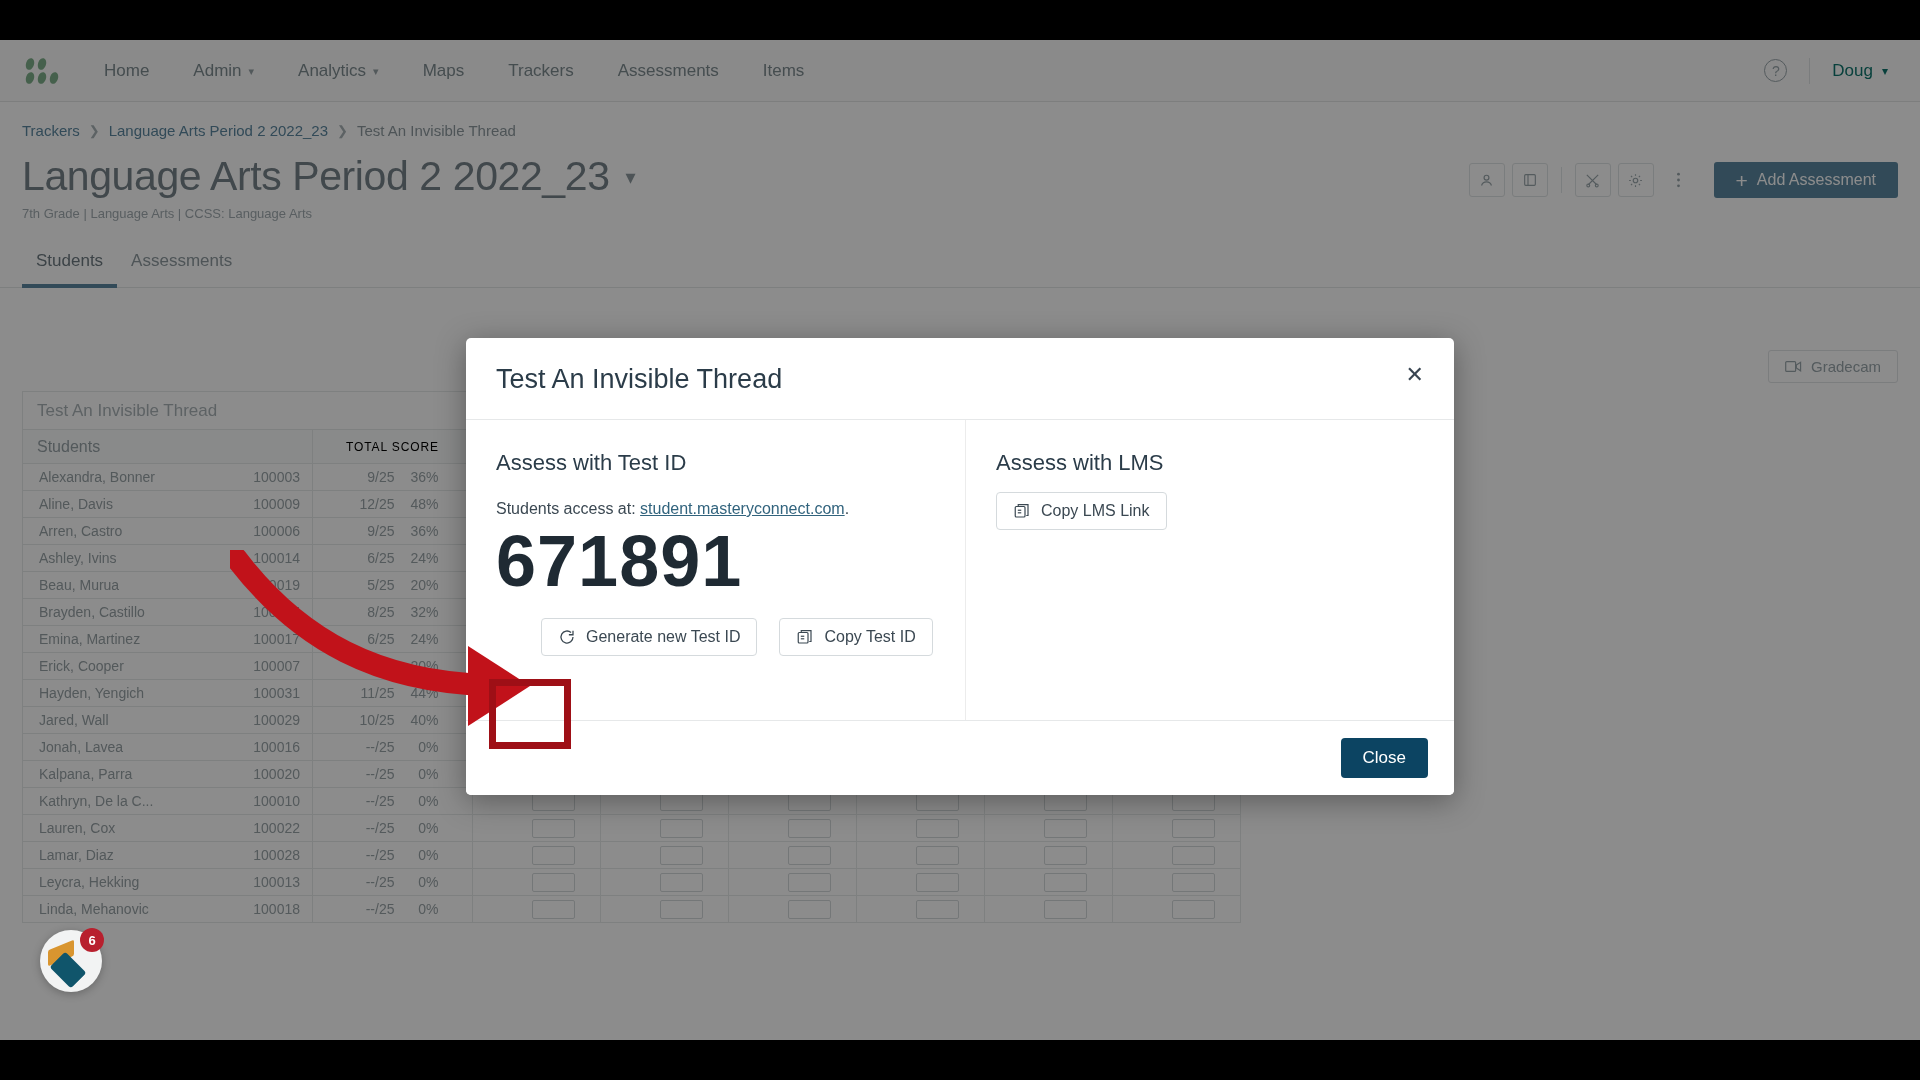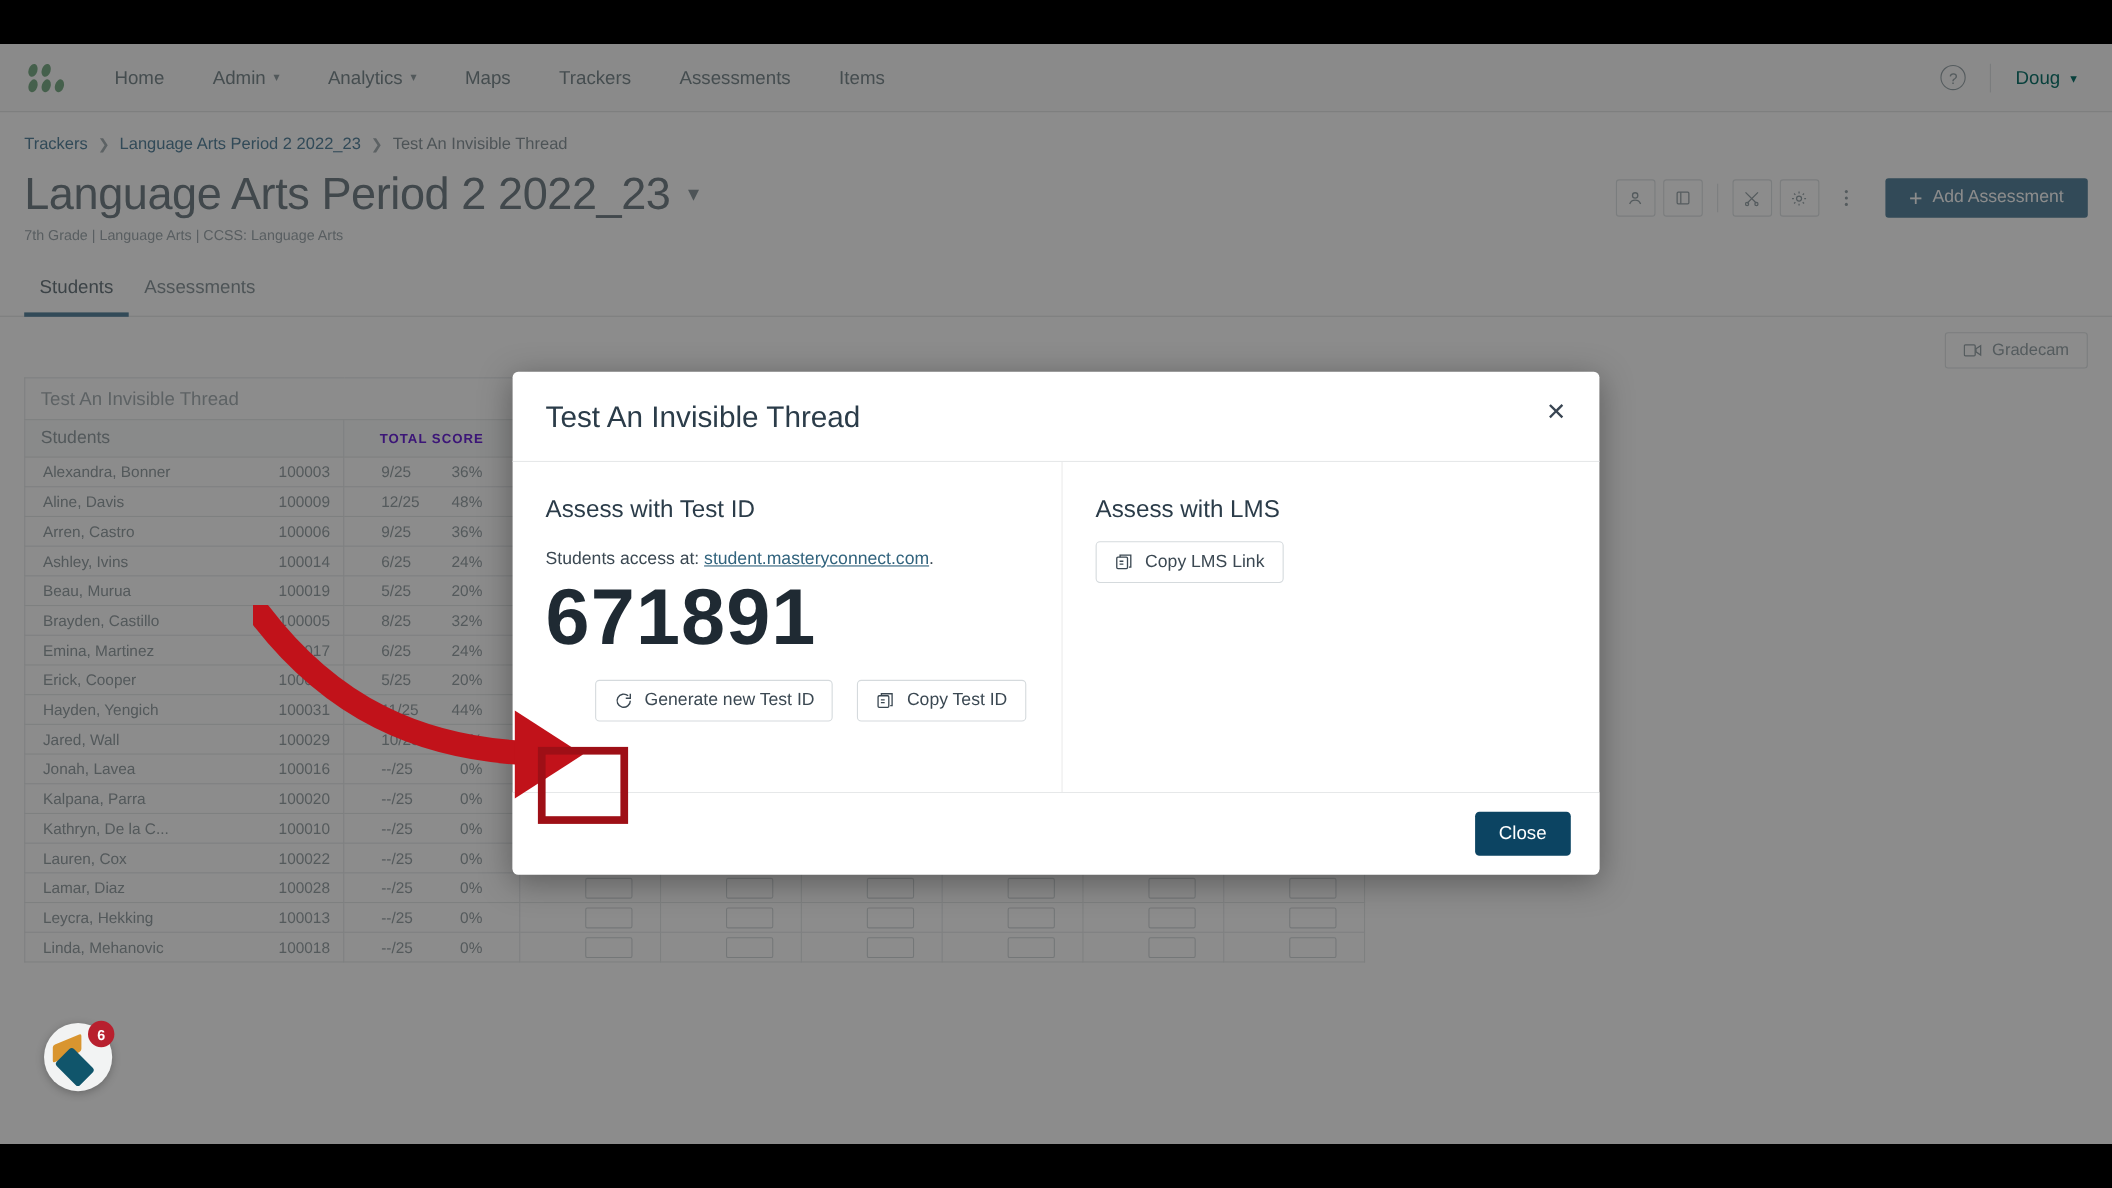--- a/index.html
+++ b/index.html
@@ -98,21 +98,21 @@
     font-size: 17px; color:#8e9a9f; padding: 0 14px 13px 14px; cursor:pointer;
     border-bottom: 4px solid transparent; margin-bottom:-1px;
   }
   .tab.active { color:#6e7b82; border-bottom-color:#5b87a0; }
 
   
   #gradecam-row { display:flex; justify-content:flex-end; padding: 14px 22px 0 0; }
   #gradecam {
     border:1px solid #e0e4e6; border-radius:3px; background:#fff;
     font-size:15px; color:#9aa6ab; padding: 7px 16px; display:flex; align-items:center; gap:9px;
-    cursor:pointer; font-family:inherit;
+    cursor:pointer; font-family:inherit;margin-top:48px;
   }
 
   
   #grid { padding: 8px 0 0 22px; }
   table.tracker { border-collapse: collapse; table-layout: fixed; font-size: 13px; }
   table.tracker td, table.tracker th { border: 1px solid #e6e9ea; padding:0; }
 
   .assess-title-cell {
     height: 38px; color:#aab3b7; font-size:17px; padding-left: 14px !important;
     background:#fff; text-align:left; font-weight:400;
@@ -121,31 +121,31 @@
     height:38px; font-size:12px; color:#b5bdc1; padding:0 10px !important;
     text-align:left; font-weight:400; background:#fff;
   }
   .assess-chip .arrow { color:#e79c3c; border:1px solid #e2c79a; padding: 0 3px; border-radius:2px; font-size:11px;}
   .rl-cell {
     background:#9aa4a8; color:#fff; font-size:13px; font-weight:700; letter-spacing:.4px;
     height:38px; padding:0 12px !important; text-align:left; vertical-align:bottom; padding-bottom:5px !important;
   }
   th.col-students { width:290px; height:34px; text-align:left; padding-left:14px !important;
                     color:#97a2a7; font-size:16px; font-weight:400; background:#fafbfb;}
-  th.col-total    { width:160px; height:34px; text-align:center; color:#6d28d9; font-size:12px;
-                    font-weight:700; letter-spacing:.9px; background:#fafbfb;}
+  th.col-total    { width:160px; height:34px; text-align:center; color:#000000; font-size:12px;
+                    font-weight:400; letter-spacing:.9px; background:#fafbfb;}
   th.col-stat     { width:128px; height:34px; text-align:center; color:#aeb6ba; font-size:11px;
                     font-weight:700; letter-spacing:.3px; background:#fafbfb;}
   th.col-blank    { width:128px; height:34px; background:#fafbfb; }
 
   td.name-cell { height:27px; padding: 0 12px 0 16px !important; color:#98a2a6; font-size:14px; }
   td.name-cell .row-inner { display:flex; justify-content:space-between; align-items:center; }
   td.name-cell .sid { color:#9aa4a8; }
   td.score-cell { height:27px; color:#9aa4a8; font-size:14px; text-align:center; }
-  td.score-cell .frac { display:inline-block; width:48px; text-align:left; }
+  td.score-cell .frac { display:inline-block; width:48px; text-align:right; }
   td.score-cell .pct  { display:inline-block; width:44px; text-align:right; }
   td.mark-cell { height:27px; }
   td.mark-cell .mk { display:flex; align-items:center; justify-content:center; gap:18px; }
   .dot { width:15px; height:15px; border-radius:50%; flex:none; }
   .dot.green { background:#86ab8a; }
   .dot.red   { background:#c59296; }
   .dot.amber { background:#c2a067; }
   .dot.none  { background:transparent; }
   .scorebox {
     width:43px; height:19px; border:1px solid #d4d9db; border-radius:2px; background:#fff;

